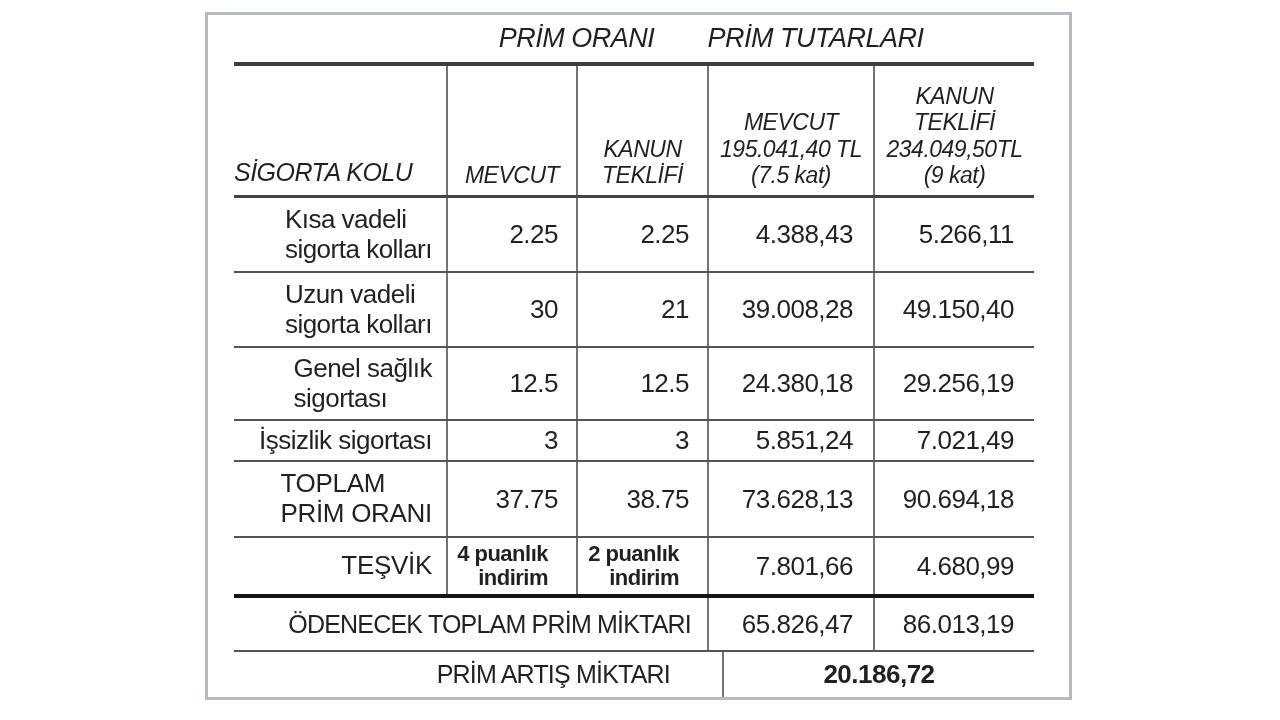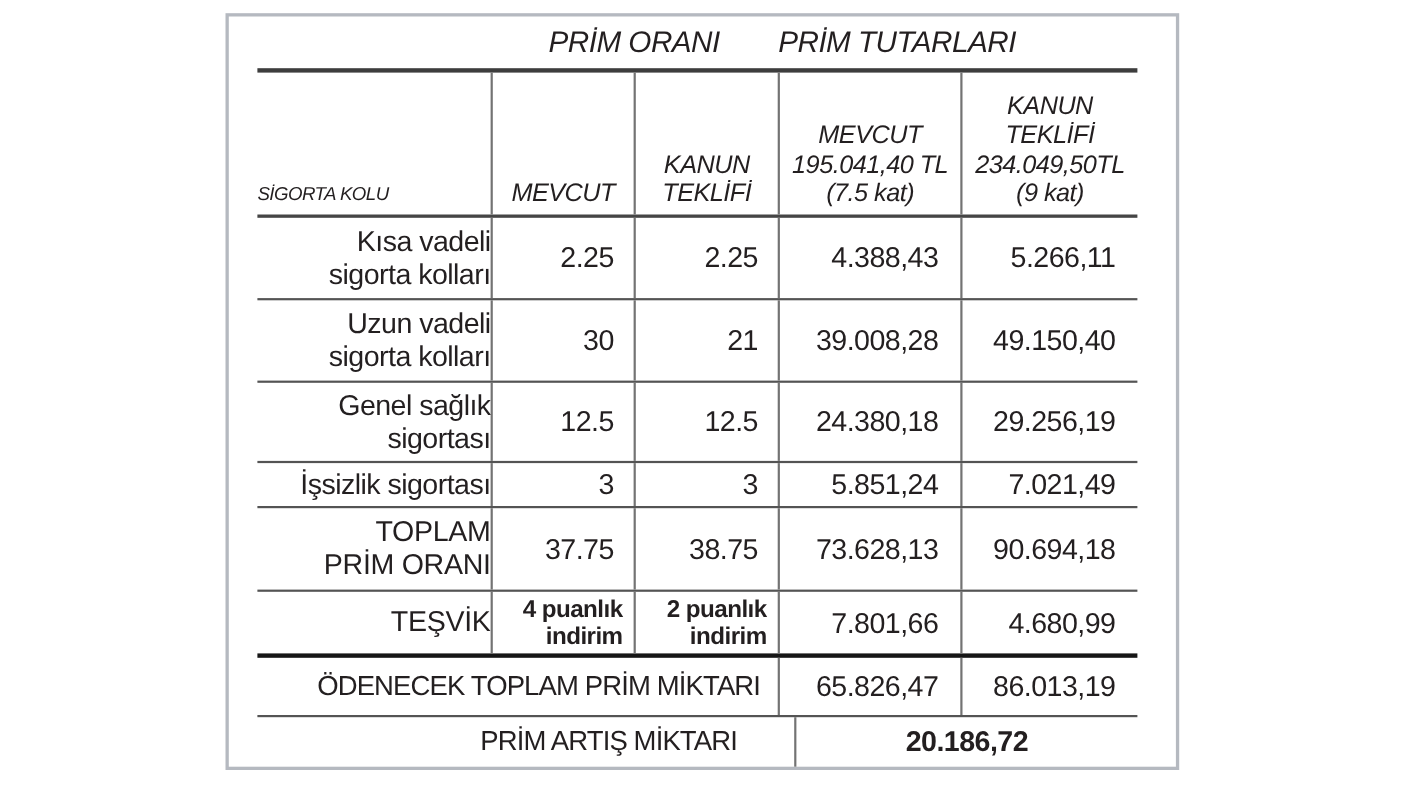--- a/index.html
+++ b/index.html
@@ -78,46 +78,47 @@
     justify-content: center;
     text-align: center;
     font-style: italic;
     font-size: 23px;
     line-height: 1.14;
     padding-bottom: 7px;
   }
   .hc.first {
     justify-content: flex-start;
     text-align: center;
-    font-size: 17px;
+    font-size: 25px;
     padding-bottom: 9px;
   }
 
   
   .lbl {
     justify-content: flex-end;
-    text-align: right;
+    text-align: left;
     font-size: 26px;
     line-height: 1.15;
+    padding-right: 14px;
   }
   .num {
     justify-content: flex-end;
     text-align: right;
     font-weight: 400;
     font-size: 26px;
     padding-right: 20px;
   }
   .num.pct { padding-right: 18px; }
   .incentive {
     justify-content: flex-end;
     text-align: right;
     font-weight: 700;
     font-size: 22px;
     line-height: 1.08;
-    padding-right: 10px;
+    padding-right: 28px;
   }
   .caps { letter-spacing: -0.3px; }
   .foot-lbl {
     justify-content: flex-end;
     text-align: right;
     font-size: 25px;
     letter-spacing: -0.8px;
     padding-right: 16px;
   }
   .center-num {

